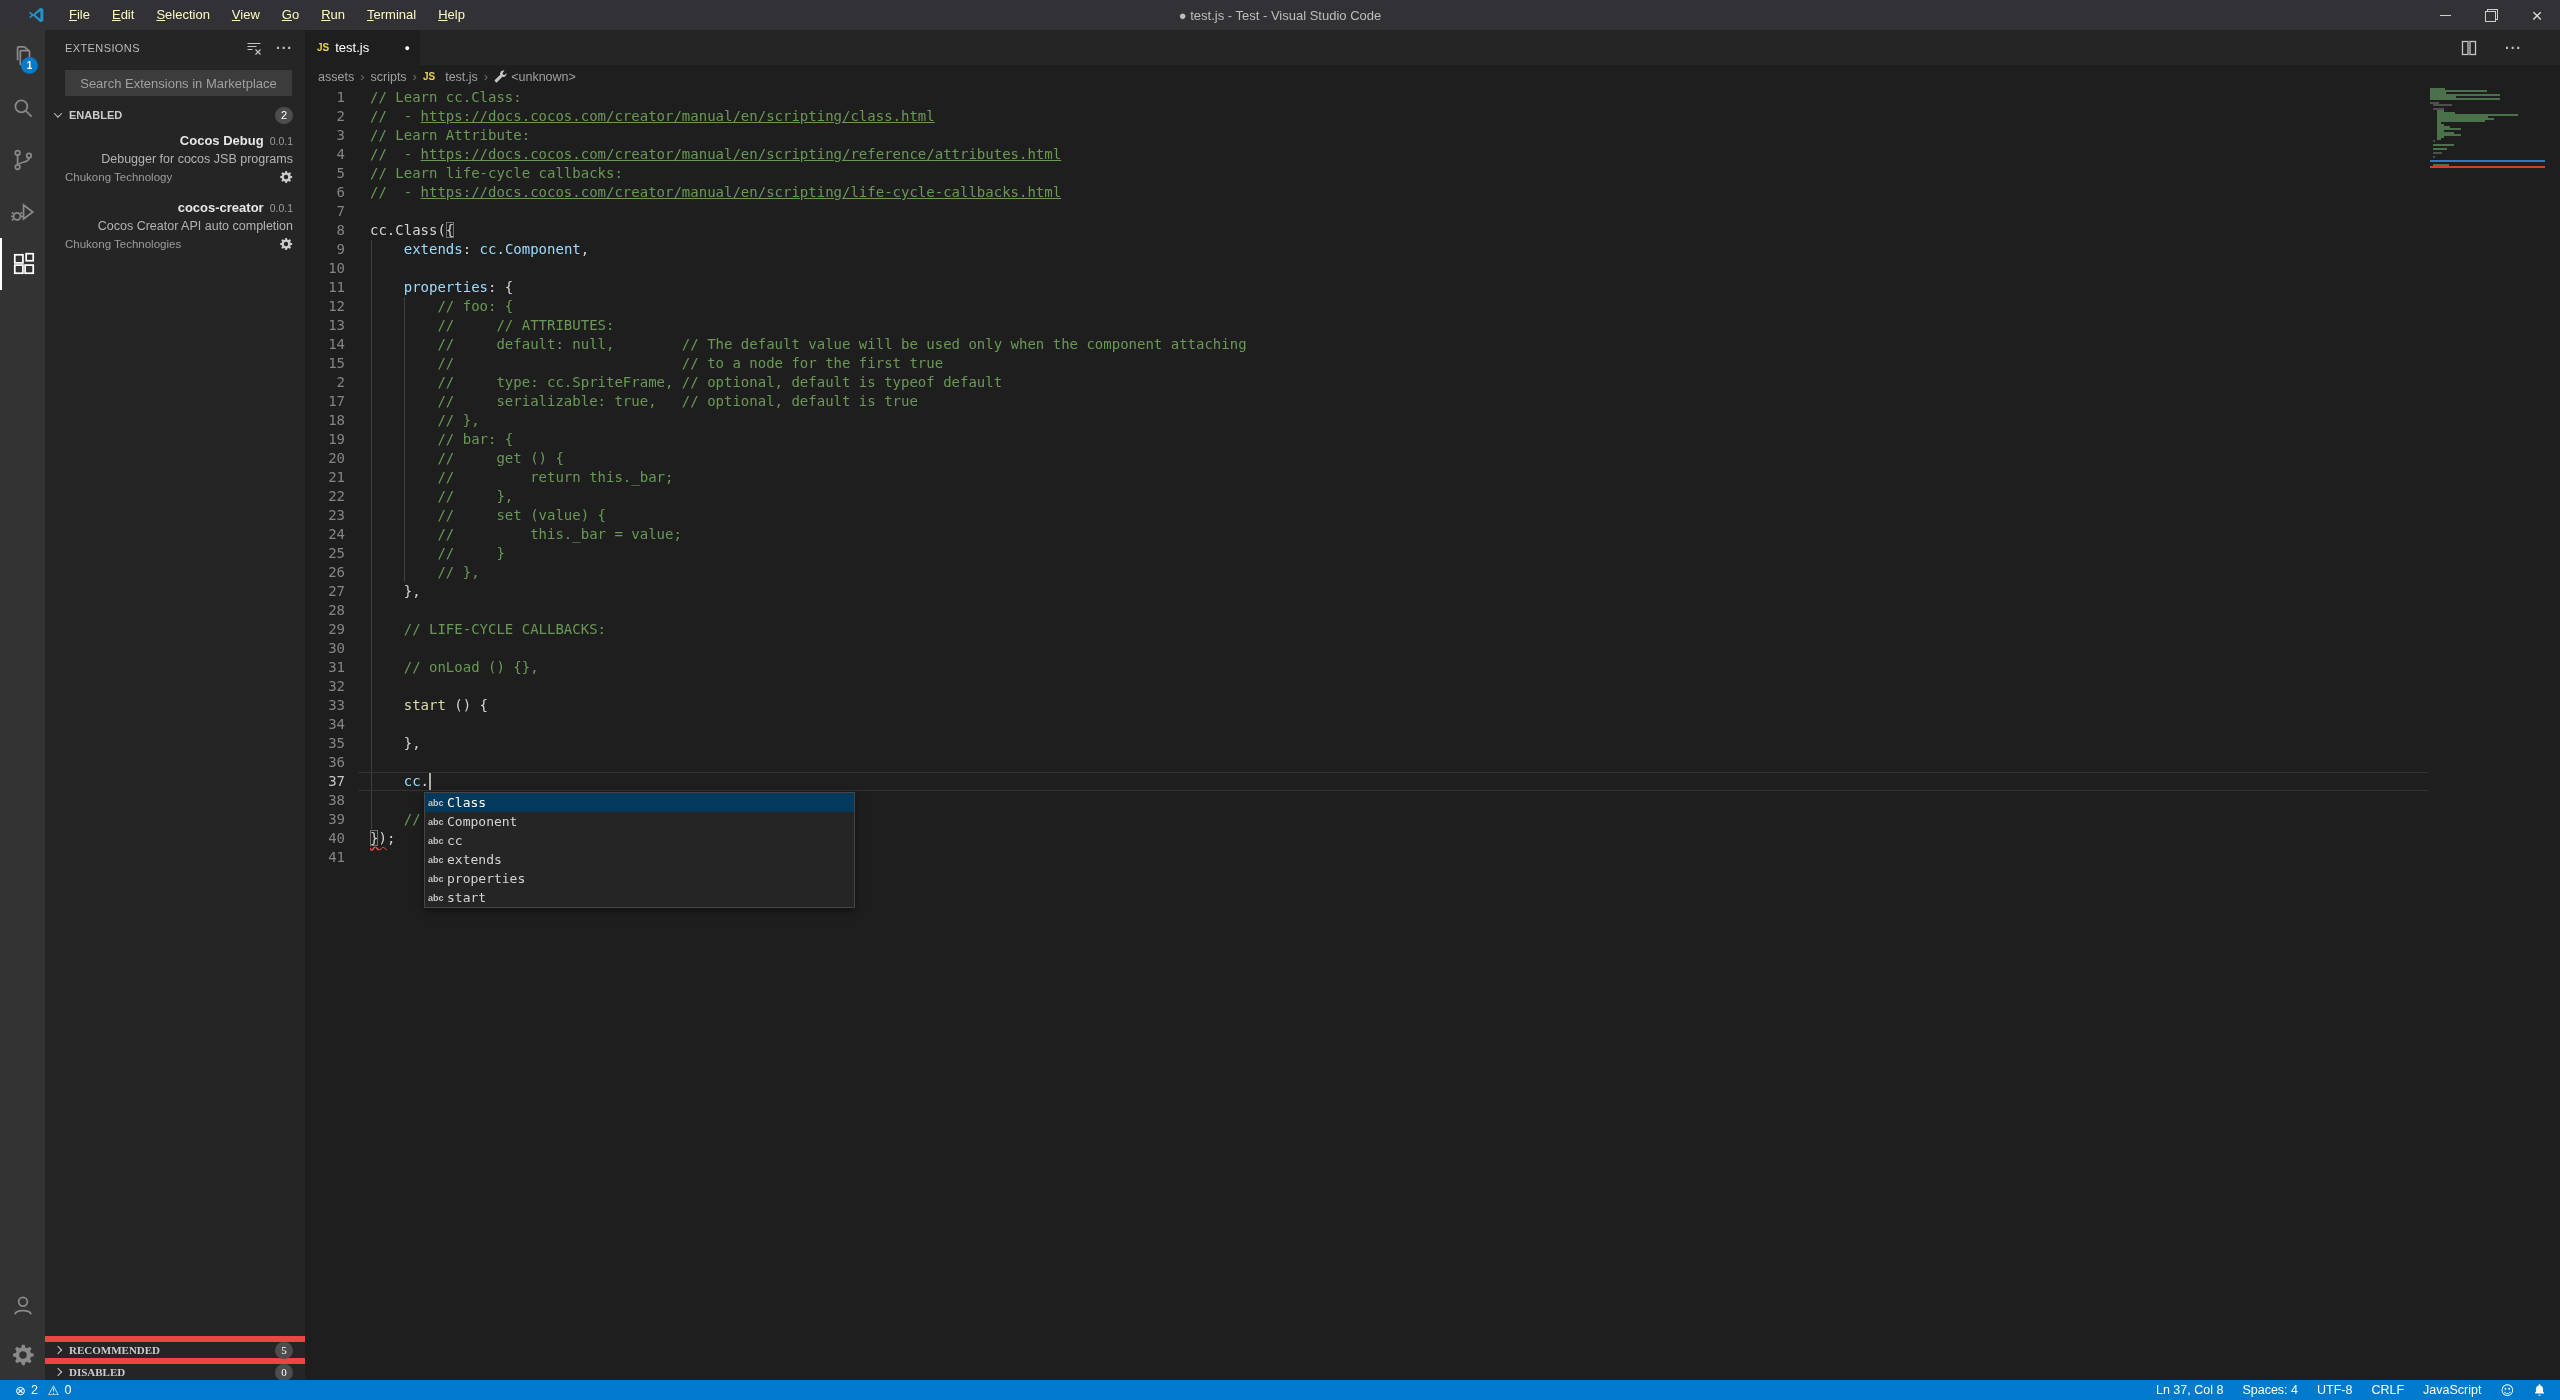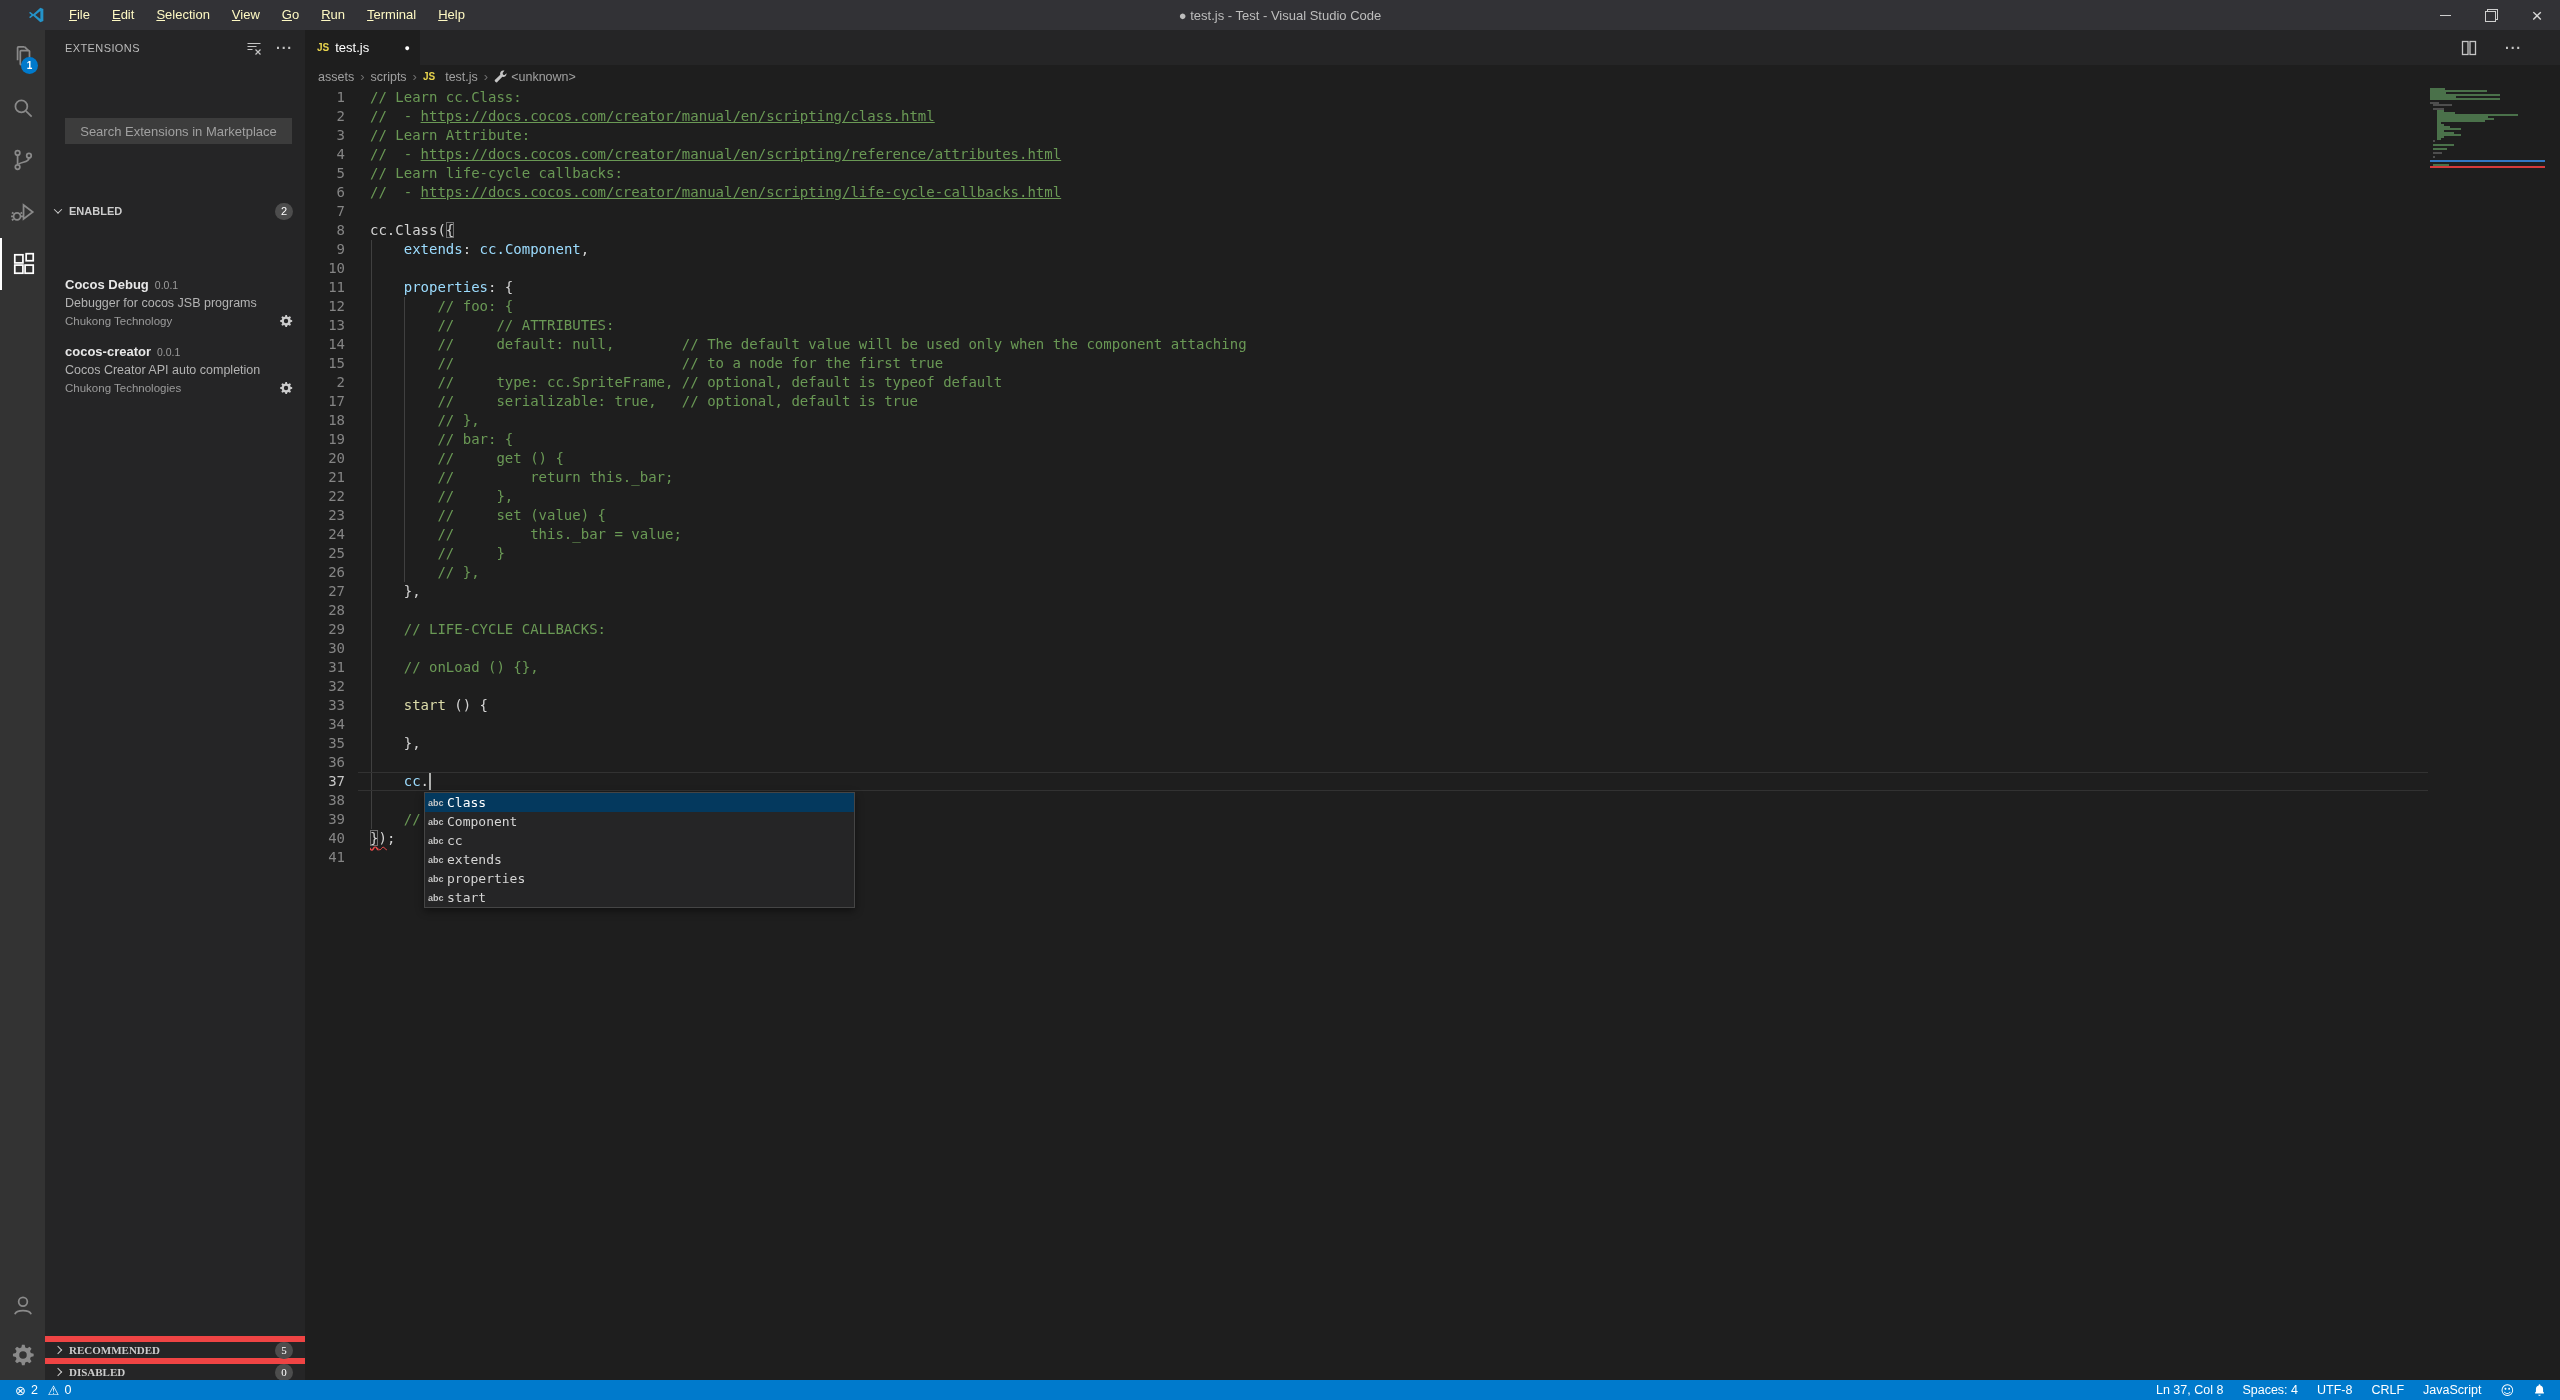--- a/index.html
+++ b/index.html
@@ -37,40 +37,40 @@
   .ab-item.active { border-left:2px solid #ffffff; }
   .ab-item.active svg { stroke:#ffffff; }
   .ab-badge { position:absolute; right:7px; bottom:8px; min-width:17px; height:17px;
               border-radius:50%; background:#007acc; color:#ffffff; font-size:10px;
               display:flex; align-items:center; justify-content:center; font-weight:bold; }
   .ab-spacer { flex:1; }
   .ab-bottom .ab-item { height:50px; }
   .gear-fill { fill:#8a8a8a; stroke:none; }
 
   
-  .sidebar { width:260px; background:#252526; display:flex; flex-direction:column; color:#cccccc;gap:48px; }
+  .sidebar { width:260px; background:#252526; display:flex; flex-direction:column; color:#cccccc; }
   .sb-header { height:35px; display:flex; align-items:center; padding:0 12px 0 20px; }
   .sb-title { font-size:11px; letter-spacing:.4px; color:#bbbbbb; }
   .sb-header-icons { margin-left:auto; display:flex; gap:14px; align-items:center; }
   .sb-more { color:#c5c5c5; font-size:14px; font-weight:bold; letter-spacing:1px; }
   .ext-search { margin:5px 13px 8px 20px; height:26px; background:#3c3c3c; border:none;
                 color:#cccccc; font-size:13px; padding:0 8px; width:227px;
                 font-family:Liberation Sans, sans-serif;text-align:center; }
   .ext-search::placeholder { color:#a0a0a0; }
   .section-row { height:22px; display:flex; align-items:center; padding:0 12px 0 6px;
                  font-size:11px; font-weight:bold; color:#cccccc; }
   .chev { width:6px; height:6px; border-right:1.4px solid #cccccc; border-bottom:1.4px solid #cccccc;
           display:inline-block; margin:0 8px 0 4px; }
   .chev.down { transform:rotate(45deg) translate(-1px,-1px); }
   .chev.right { transform:rotate(-45deg); }
   .badge { margin-left:auto; min-width:18px; height:17px; border-radius:9px; background:#4d4d4d;
            color:#ffffff; font-size:11px; font-weight:normal; display:flex; align-items:center;
            justify-content:center; padding:0 5px; }
   .ext-list { }
-  .ext-item { padding:7px 12px 9px 20px; position:relative; }
+  .ext-item { padding:7px 12px 9px 20px; position:relative;text-align:right; }
   .ext-name-row { font-size:13px; color:#e7e7e7; font-weight:bold; }
   .ext-version { font-size:10.5px; color:#9b9b9b; font-weight:normal; margin-left:6px; }
   .ext-desc { font-size:12.5px; color:#b3b3b3; margin-top:4px; white-space:nowrap; overflow:hidden; }
   .ext-footer { display:flex; align-items:center; margin-top:4px; }
   .ext-publisher { font-size:11.5px; color:#9b9b9b; }
   .ext-gear { margin-left:auto; display:flex; }
   .sb-bottom { margin-top:auto; }
   .sb-bottom .section-row { border-top:6px solid #ef4444;font-family:Liberation Serif, serif; }
 
   

